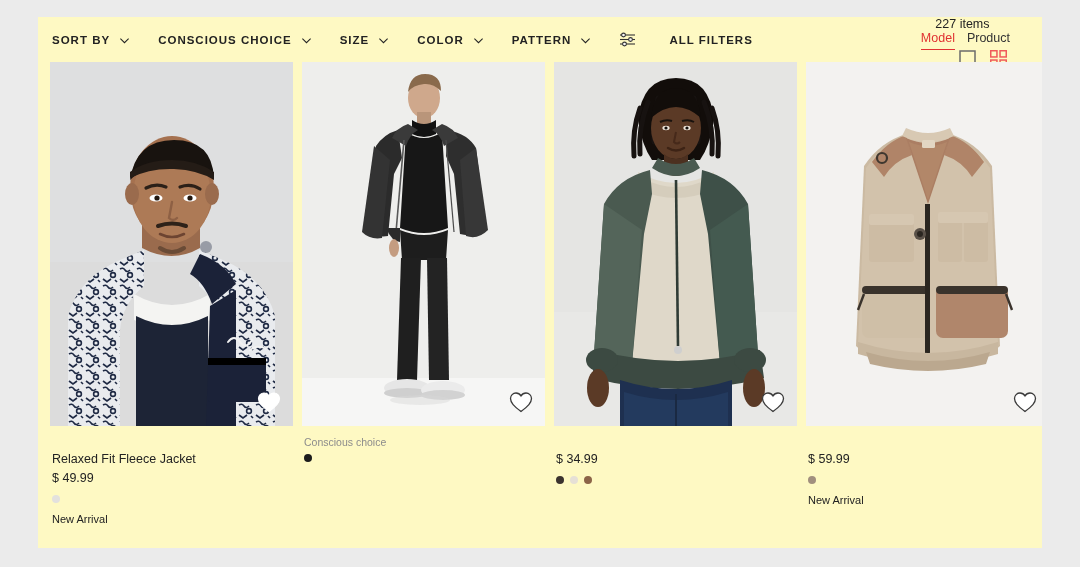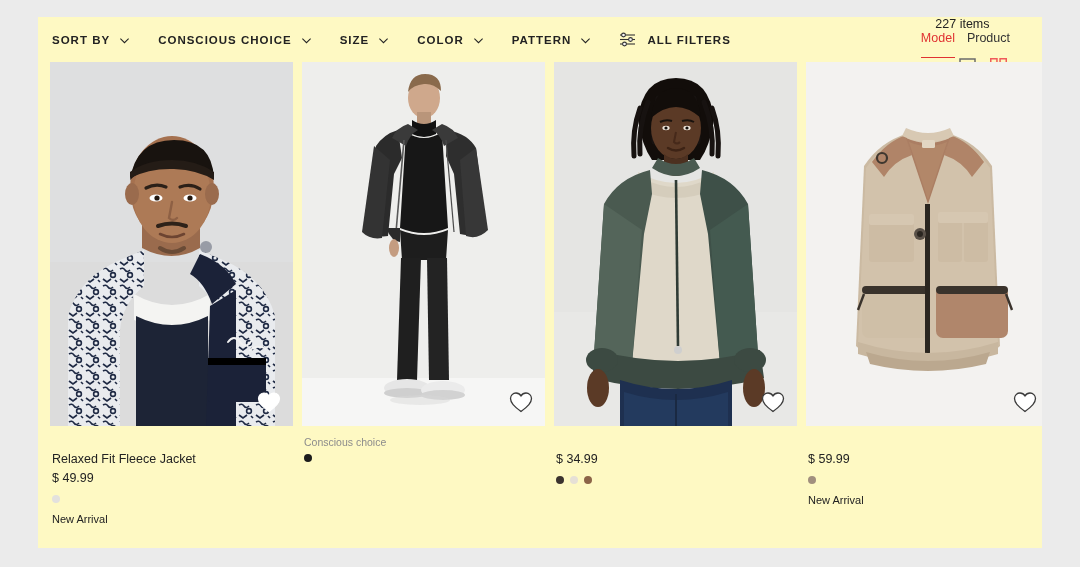--- a/index.html
+++ b/index.html
@@ -40,41 +40,41 @@
   }
   .chev {
     margin-left: 9px;
     width: 11px; height: 11px;
     display: inline-block;
     position: relative;
     top: 1px;
   }
   .chev svg { display: block; }
 
-  .allfilters { display: flex; align-items: center; margin-right: 0; }
+  .allfilters { display: flex; align-items: center; margin-right: 0; gap: 22px; }
   .tune-icon { width: 17px; height: 15px; margin-right: 11px; display:block; }
 
   .filters-right {
     position: absolute;
     right: 20px; top: 0; height: 45px;
     display: flex; align-items: center; flex-direction: column;
   }
   .items-count {
     font-size: 12.5px;
     color: #222;
     margin-right: 18px;
     white-space: nowrap;
   }
   .viewtoggle { display: flex; align-items: baseline; }
   .vt {
     font-size: 12.5px;
     color: #333;
     cursor: pointer;
     margin-right: 12px;
-    padding-bottom: 12px;
+    padding-bottom: 4px;
   }
   .vt.active {
     color: #e03232;
     border-bottom: 1.6px solid #e03232;
   }
   .gridicons { display:flex; align-items:center; margin-left: 9px; }
   .ico-btn { cursor: pointer; display:block; margin-left: 14px; }
 
   
   .grid {

